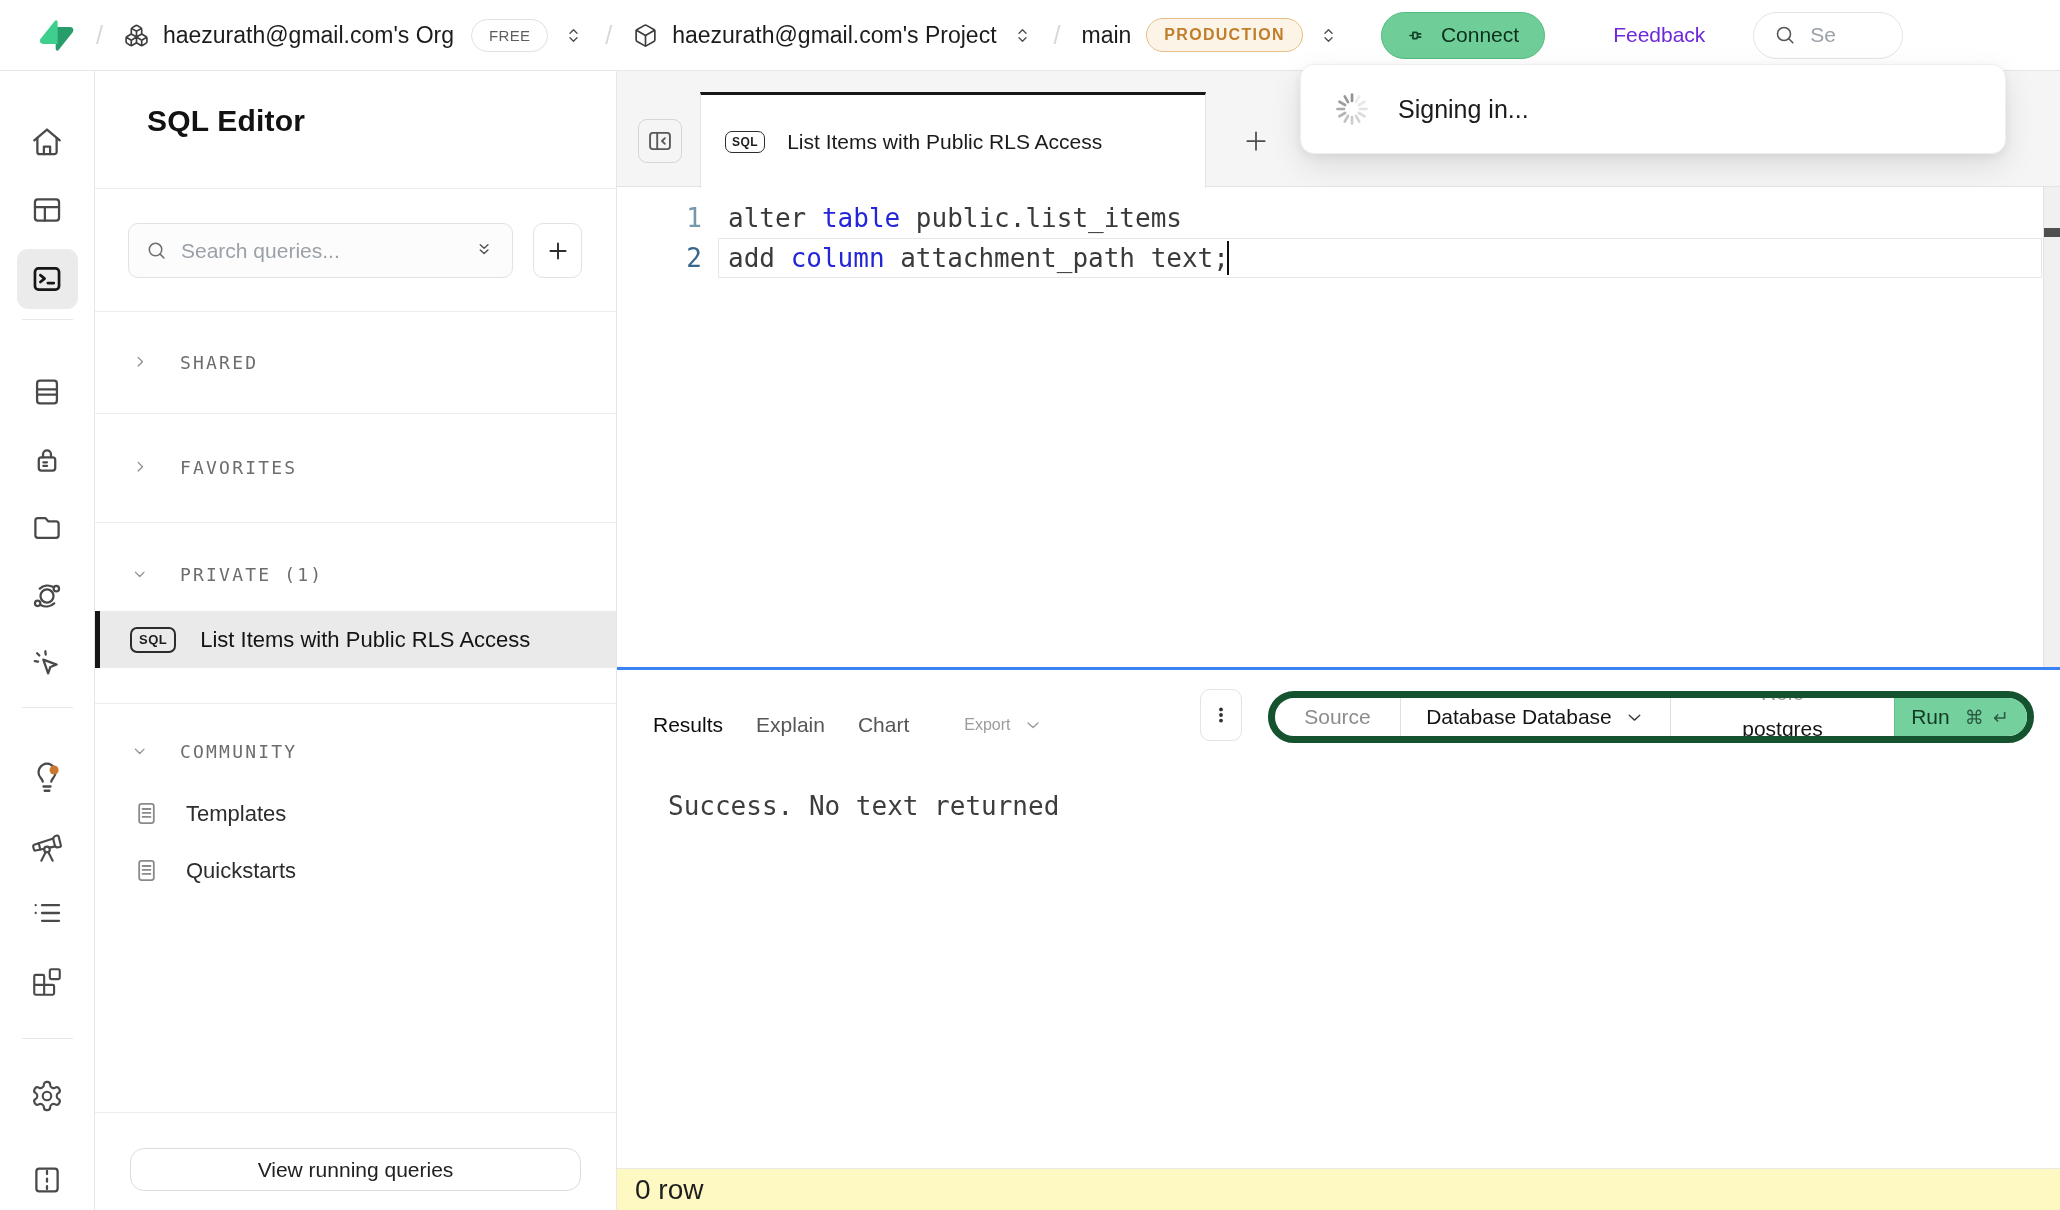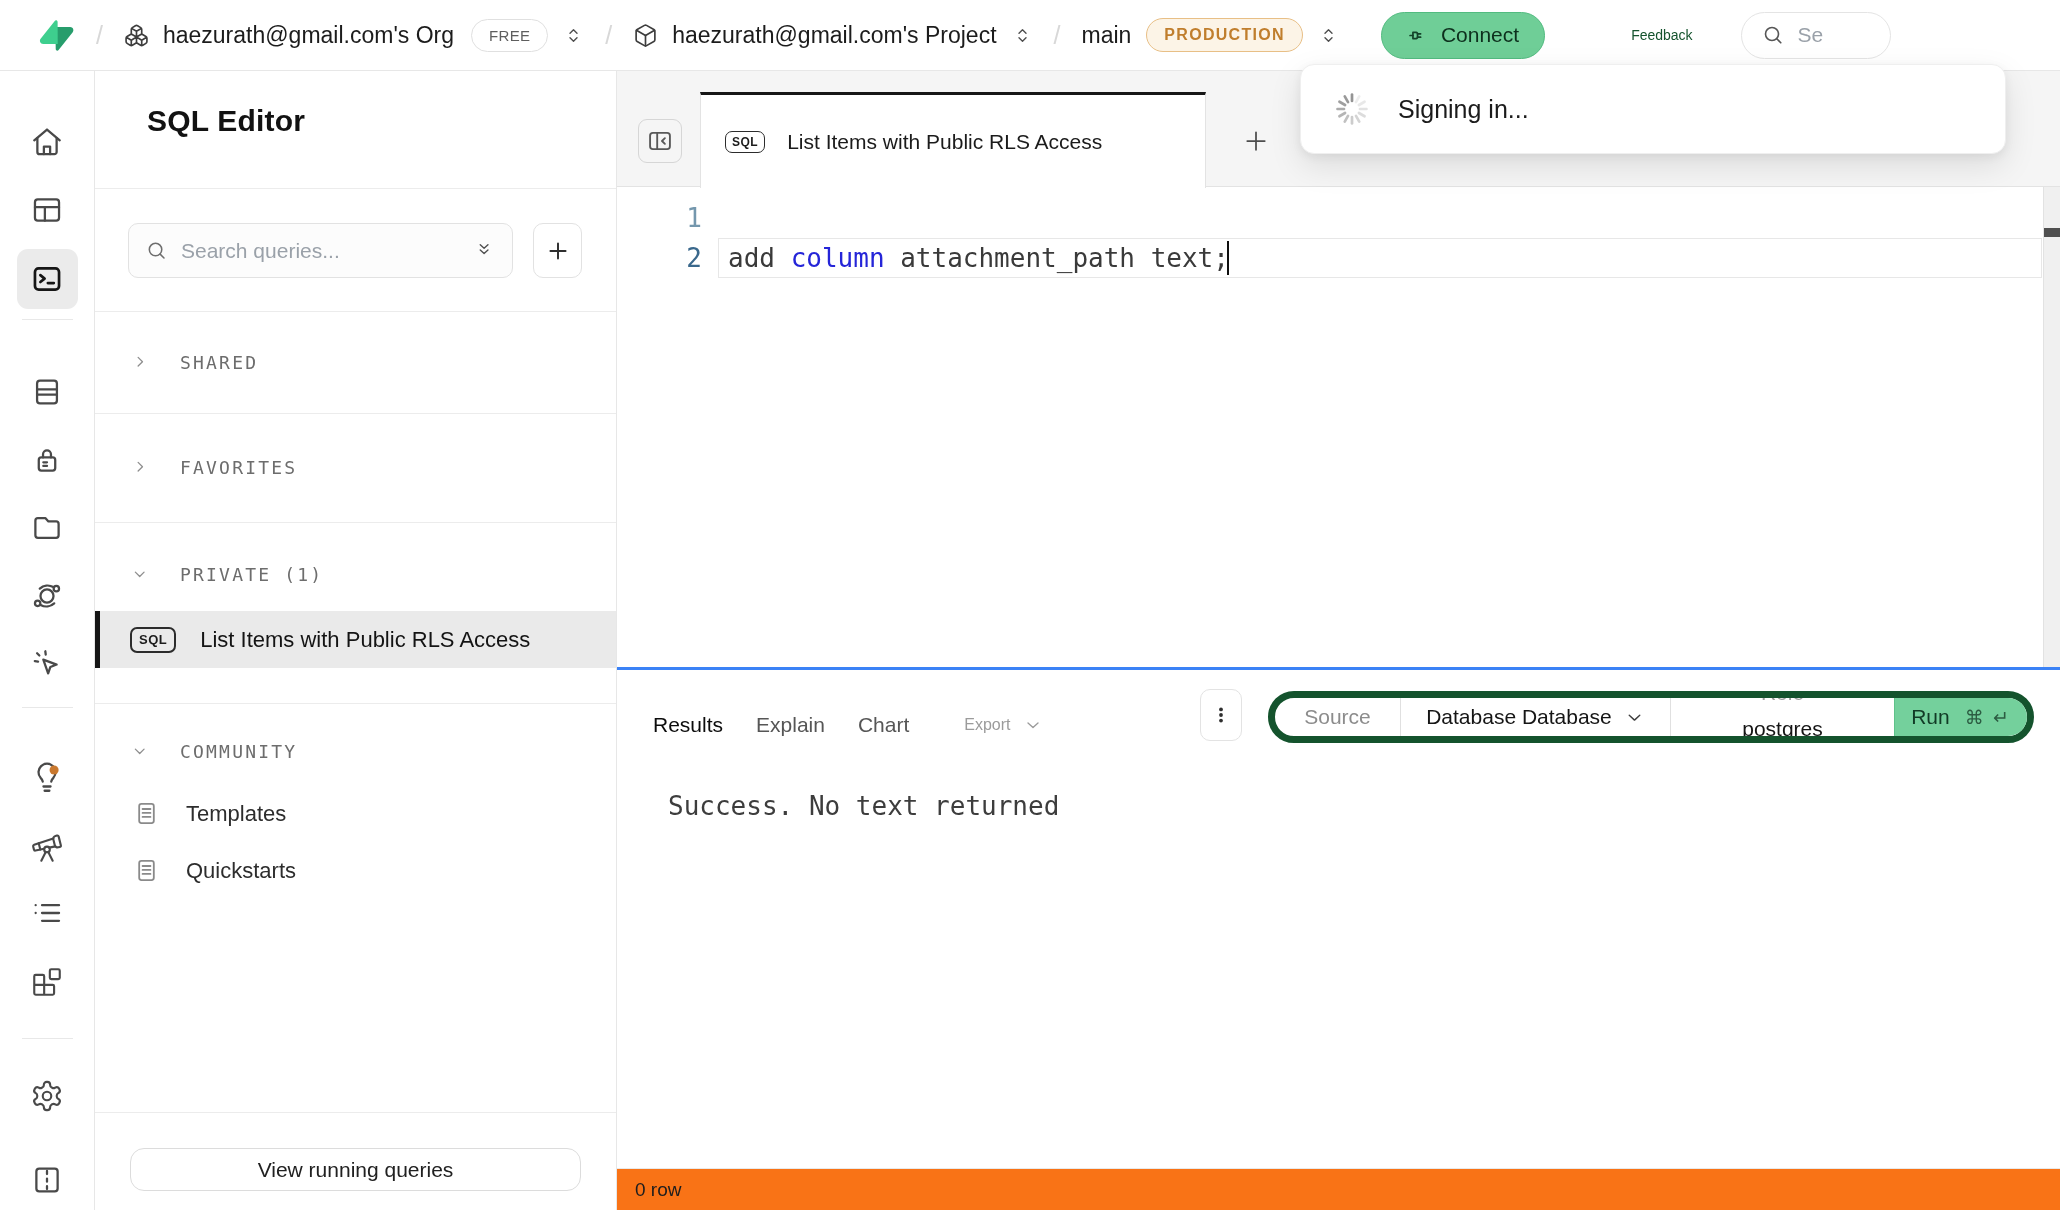--- a/index.html
+++ b/index.html
@@ -11,21 +11,21 @@
   
   .topbar { position:absolute; left:0; top:0; width:2060px; height:71px; background:#fff; border-bottom:1px solid #e7e7e7; display:flex; align-items:center; padding-left:38px; z-index:10; }
   .crumb-sep { color:#d8d8d8; font-size:25px; font-weight:300; margin:0 21px; }
   .crumb-ico { color:#3d3d3d; margin-right:14px; }
   .crumb-txt { font-size:23px; color:#1c1c1c; white-space:nowrap; }
   .badge-free { margin-left:17px; font-size:15px; color:#5e5e5e; border:1px solid #e0e0e0; border-radius:999px; padding:7px 17px; font-weight:500; letter-spacing:.3px; background:#fff; }
   .updown { margin-left:15px; color:#4f4f4f; }
   .badge-prod { margin-left:15px; background:#fcf4e7; border:1px solid #e8bf86; color:#c07e2d; border-radius:999px; padding:7px 17px; font-size:16px; font-weight:700; letter-spacing:1.3px; }
   .btn-connect { margin-left:42px; height:47px; display:flex; align-items:center; gap:11px; background:#6fce97; border:1px solid #52bb80; color:#0d2f1d; border-radius:999px; padding:0 25px; font-size:21px; font-weight:500; cursor:pointer; }
   .btn-connect .plug { color:#14432a; }
-  .feedback { margin-left:86px; font-size:14px; color:#14532d; cursor:pointer; }
+  .feedback { margin-left:68px; font-size:21px; color:#6d28d9; cursor:pointer; }
   .search-pill { margin-left:48px; height:47px; width:150px; border:1px solid #e4e4e4; border-radius:999px; display:flex; align-items:center; gap:13px; padding:0 19px; color:#565656; }
   .search-pill .ph { color:#9aa1a9; font-size:21px; }
 
   
   .toast { position:absolute; left:1300px; top:64px; width:706px; height:90px; background:#fff; border:1px solid #efefef; border-radius:14px; box-shadow:0 12px 32px rgba(0,0,0,.10), 0 3px 10px rgba(0,0,0,.06); display:flex; align-items:center; gap:27px; padding-left:32px; z-index:60; }
   .toast-msg { font-size:25px; color:#1b1b1b; }
 
   
   .rail { position:absolute; left:0; top:71px; width:95px; bottom:0; background:#fff; border-right:1px solid #e7e7e7; z-index:5; }
   .rail-active-bg { position:absolute; left:17px; top:178px; width:61px; height:60px; background:#ebebeb; border-radius:11px; }
@@ -86,21 +86,21 @@
   .seg-db { width:270px; color:#151515; border-left:1px solid #e0e0e0; }
   .seg-role { width:224px; border-left:1px solid #e0e0e0;flex-direction:column; }
   .seg-role .muted { color:#9c9c9c; }
   .seg-role .val { color:#151515; }
   .seg-run { flex:1; background:#74d09c; color:#113a25; font-weight:500; border-left:1px solid #5fc28a; gap:15px; }
   .seg-run .keys { font-size:19px; color:#2c5c42; letter-spacing:2px; }
   .sel-chev { color:#6b6b6b; }
 
   .results-body { position:absolute; left:0; right:0; top:688px; bottom:42px; background:#fff; }
   .results-msg { position:absolute; left:51px; top:32px; font-family:"DejaVu Sans Mono","Liberation Mono",monospace; font-size:26px; color:#3d3d3d; }
-  .results-footer { position:absolute; left:0; right:0; bottom:0; height:42px; background:#f97316; border-top:1px solid #e9e9e9; display:flex; align-items:center; padding-left:18px; font-size:19px; color:#1e1e1e; }
+  .results-footer { position:absolute; left:0; right:0; bottom:0; height:42px; background:#fef9c3; border-top:1px solid #e9e9e9; display:flex; align-items:center; padding-left:18px; font-size:28px; color:#1e1e1e; }
 </style>
 </head>
 <body>
 
 <div class="topbar">
   <span>
     <svg width="37" height="37" viewBox="0 0 24 24">
       <path d="M13.35 21.43c-.6.76-1.83.34-1.85-.63l-.21-14.28h9.6c1.74 0 2.71 2.01 1.63 3.37z" fill="#279d6c"></path>
       <path d="M10.87 2.57c.6-.76 1.83-.34 1.85.63l.09 14.28H3.33c-1.74 0-2.71-2.01-1.63-3.37z" fill="#3ECF8E"></path>
     </svg>
@@ -399,20 +399,21 @@
       <svg class="ico" width="28" height="28" viewBox="0 0 24 24" style="stroke-width:1.5;">
           <path d="M12 4.5v15M4.5 12h15"></path>
         </svg>
     </span>
   </div>
 
   <div class="code-area">
     <div class="current-line"></div>
     <div class="gutter-num ln1">1</div>
     <div class="gutter-num ln2">2</div>
+    <div class="code-line cl1"><span>alter </span><span class="tok-kw">table</span><span> public.list_items</span></div>
     <div class="code-line cl2"><span>add </span><span class="tok-kw">column</span><span> attachment_path text;</span></div>
     <div class="caret"></div>
     <div class="ruler">
       <div class="ruler-marker"></div>
     </div>
   </div>
 
   <div class="focus-line"></div>
 
   <div class="rtoolbar">

